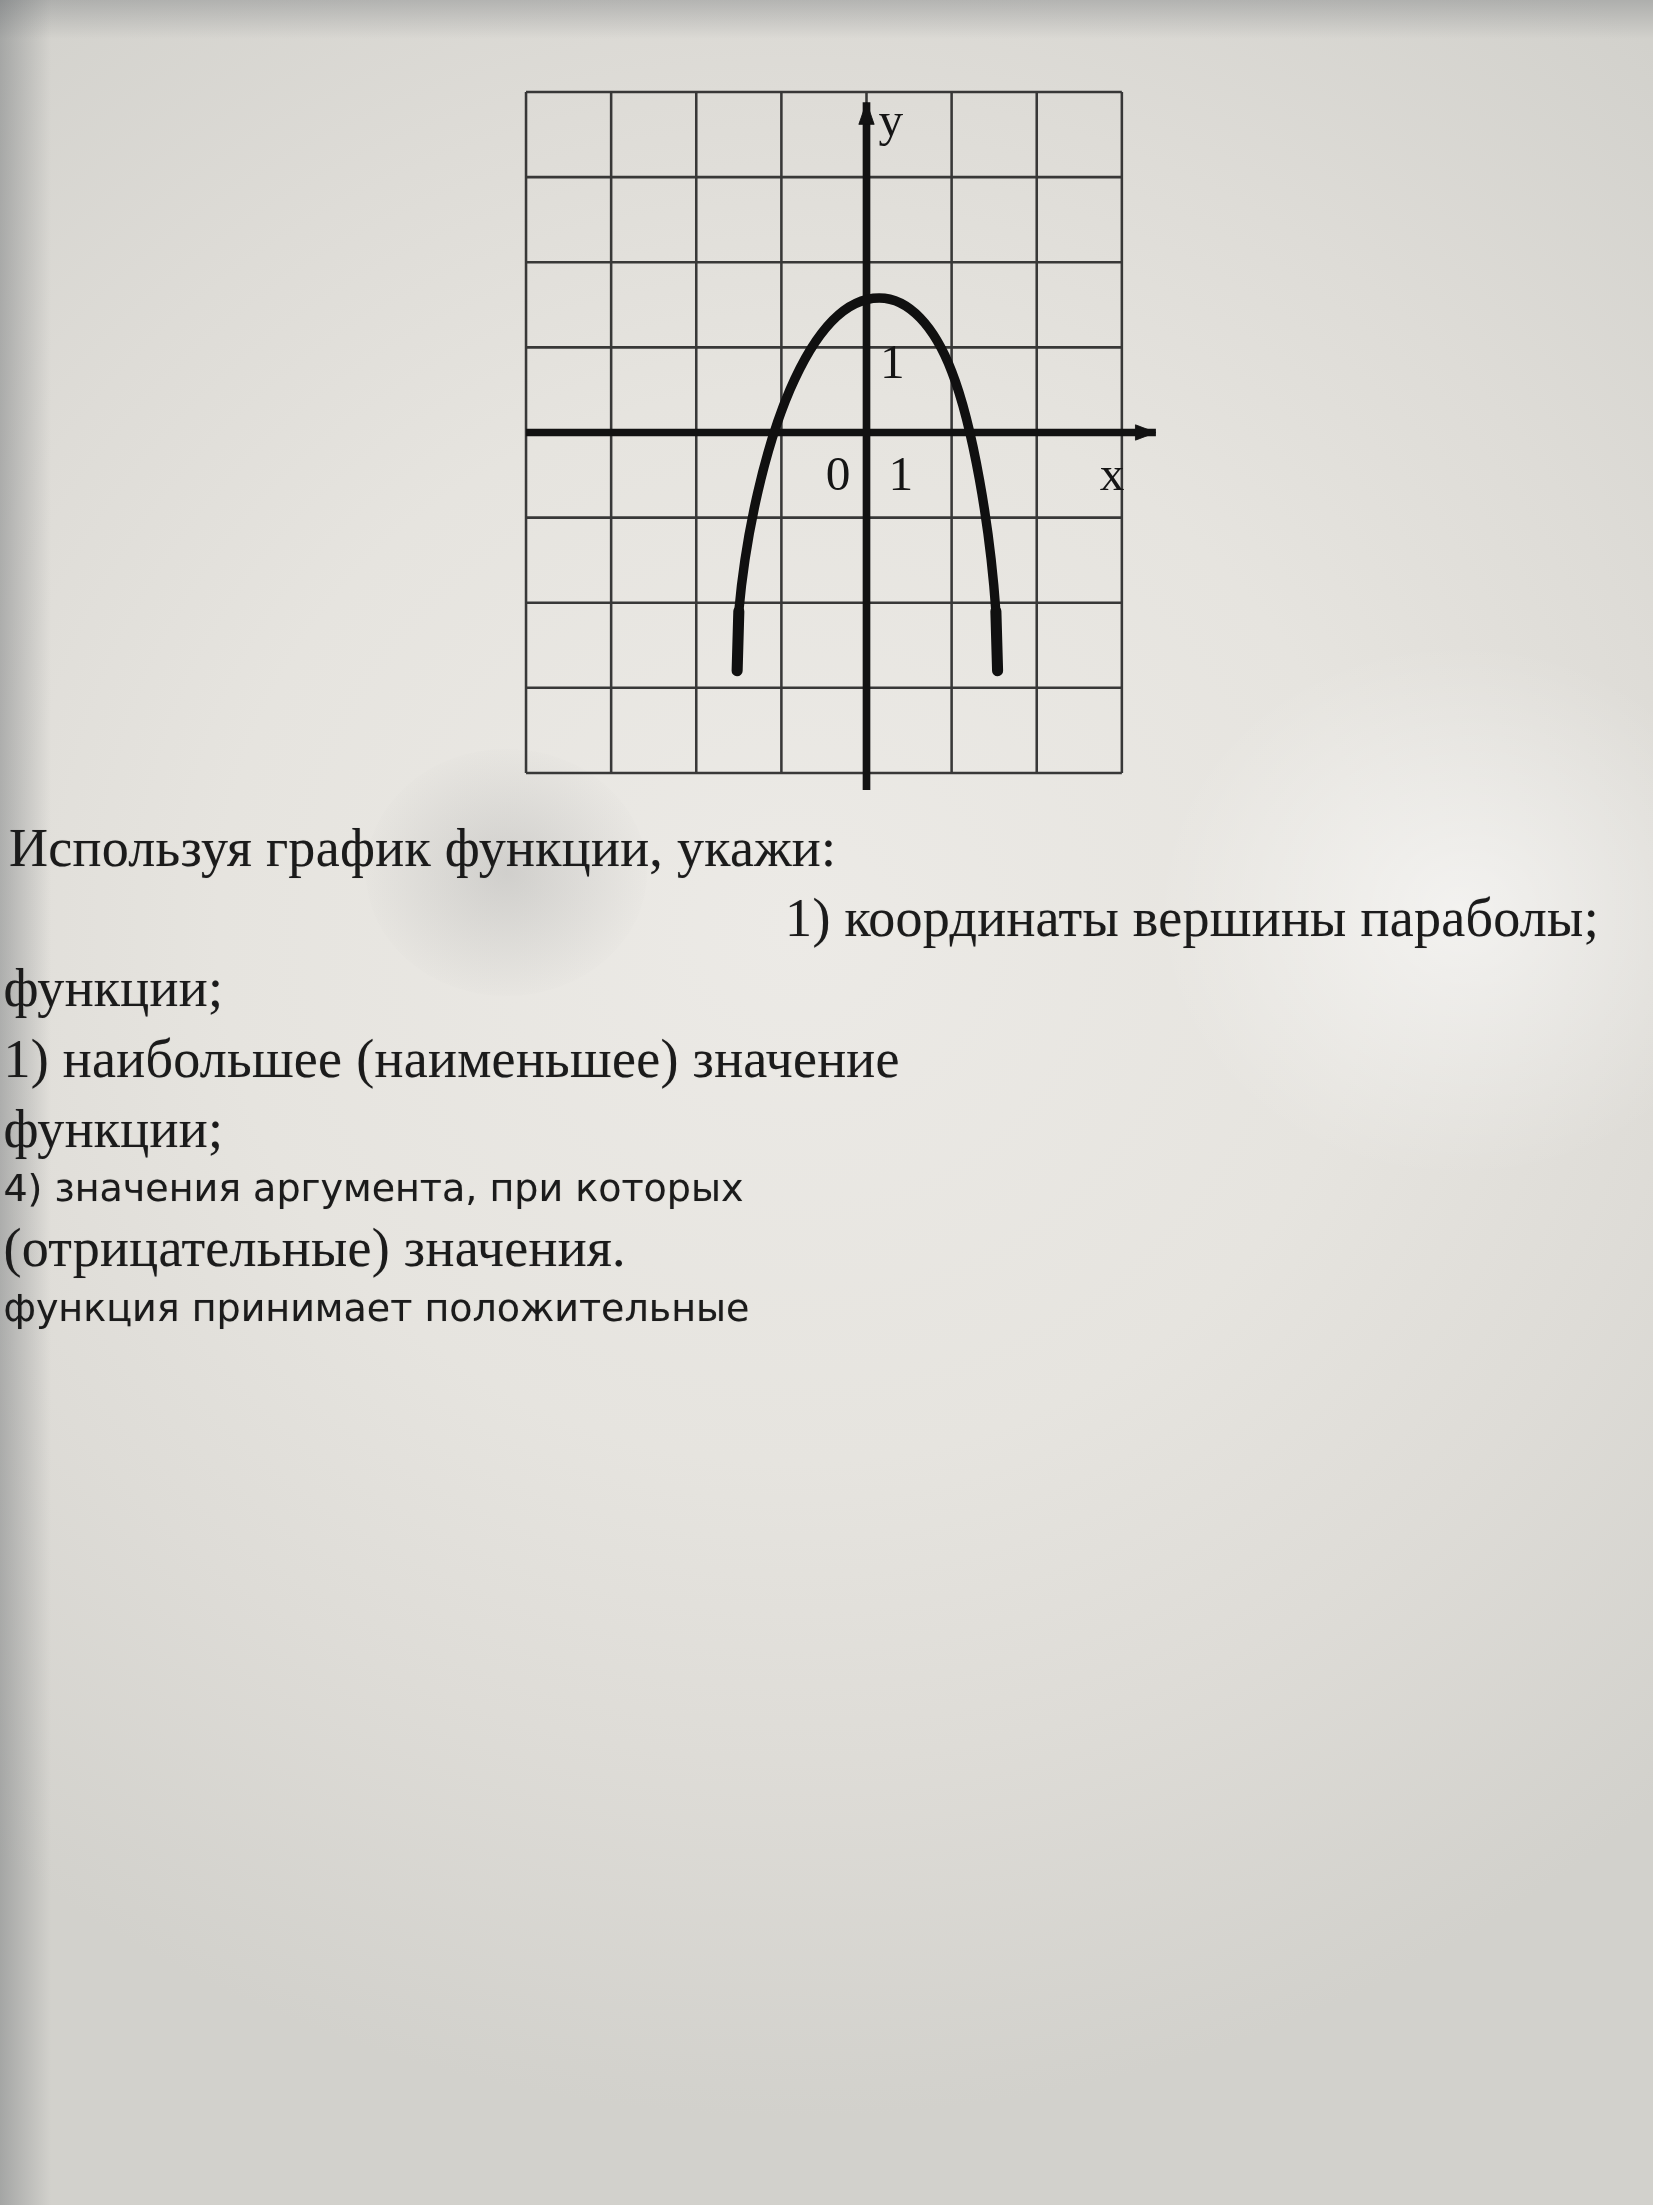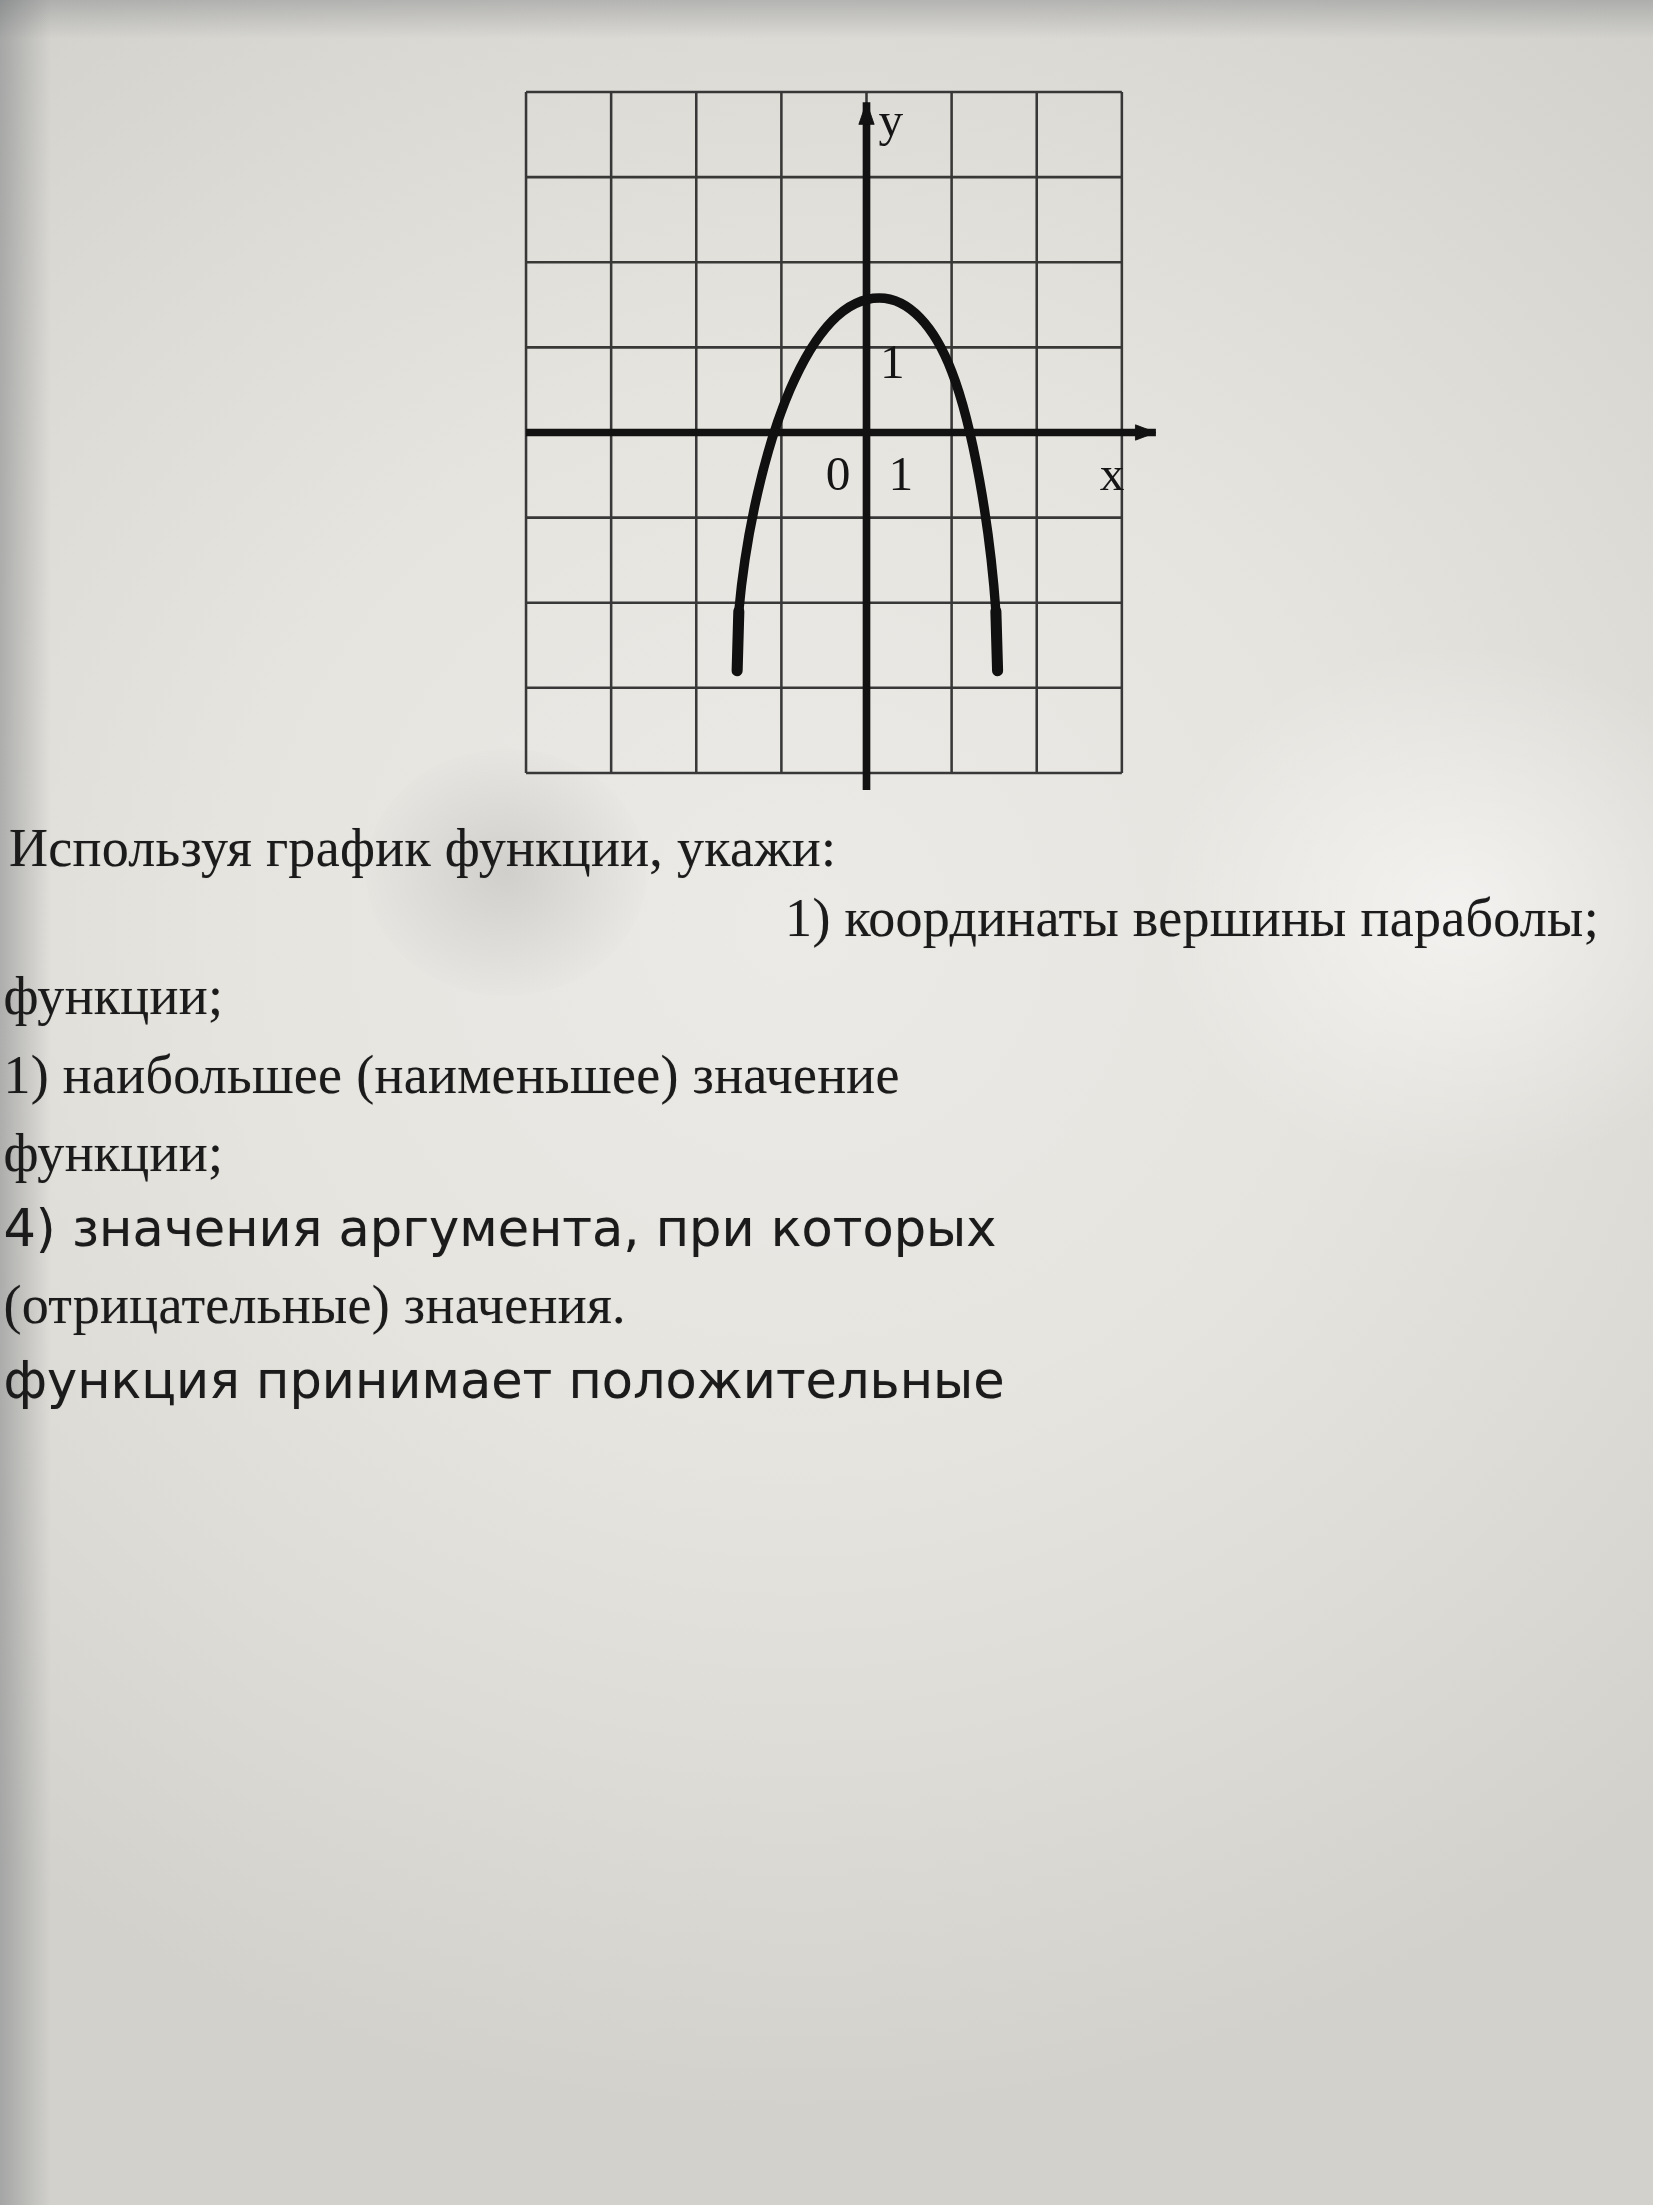--- a/index.html
+++ b/index.html
@@ -81,24 +81,24 @@
     font-size: 54px;
     line-height: 1.30;
     letter-spacing: 0.3px;
   }
   .line {
     white-space: pre;
     padding-left: 9px;
     text-shadow: 0 0 0.9px rgba(40,40,40,0.35);
   }
   .line.indent { padding-left: 34px; text-align: right; }
-  .line.flush { padding-left: 3.4px; margin-top: 8px; }
+  .line.flush { padding-left: 3.4px; }
   .line.sans {
     font-family: "DejaVu Sans", sans-serif;
-    font-size: 51px;
+    font-size: 38px;
     letter-spacing: 0px;
   }
 </style>
 </head>
 <body>
 
 <div class="page">
   <div class="shadow-top"></div>
   <div class="shadow-left"></div>
   <div class="smudge"></div>

